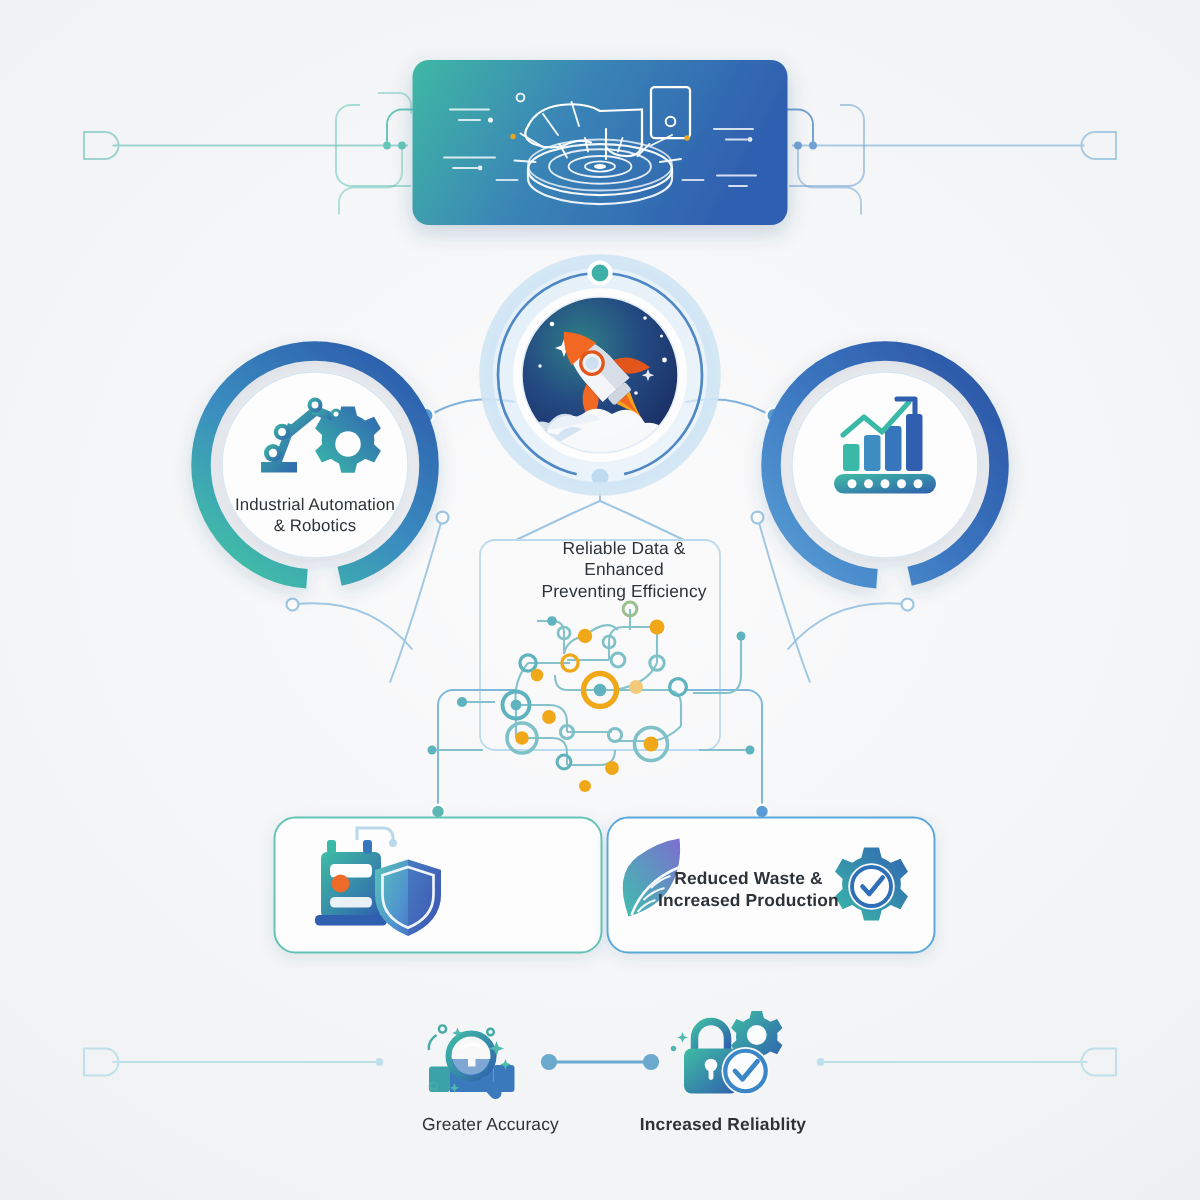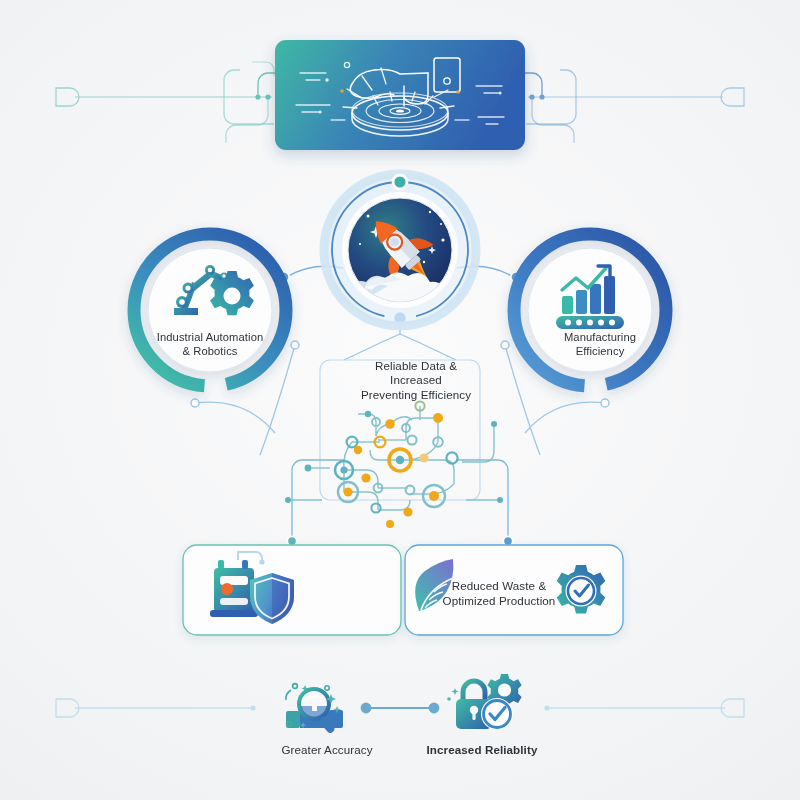--- a/index.html
+++ b/index.html
@@ -16,21 +16,21 @@
   #svgroot { position:absolute; left:0; top:0; width:800px; height:800px; }
 
   
   .lbl { position:absolute; text-align:center; color:#2e3338;
          letter-spacing:.1px; pointer-events:none; }
 
   #lbl-left  { left:126px; top:331px; width:168px; font-size:11.2px; line-height:13.6px; font-weight:400; }
   #lbl-right { left:518px; top:331px; width:164px; font-size:11.2px; line-height:13.6px; font-weight:400; }
   #lbl-hub   { left:320px; top:359px; width:168px; font-size:11.6px; line-height:14.4px; font-weight:500;padding-left:24px; }
   #lbl-box1  { left:272px; top:571px; width:92px;  font-size:11.4px; line-height:14.6px; font-weight:400; }
-  #lbl-box2  { left:432px; top:578px; width:134px; font-size:11.6px; line-height:15px;   font-weight:400; }
+  #lbl-box2  { left:432px; top:578px; width:134px; font-size:11.6px; line-height:15px;   font-weight:700; }
   #lbl-foot1 { left:257px; top:743px; width:140px; font-size:11.6px; font-weight:500; }
   #lbl-foot2 { left:410px; top:743px; width:144px; font-size:11.6px; font-weight:700; }
 </style>
 </head>
 <body>
 
 <div id="stage">
 
 <svg id="svgroot" viewBox="0 0 800 800" xmlns="http://www.w3.org/2000/svg">
   <defs>
@@ -465,34 +465,30 @@
       <circle cx="-34" cy="-9" r="1.8"></circle>
     </g>
   </g>
 </svg>
 
 <div class="lbl" id="lbl-left">
   <span>Industrial Automation</span><br>
   <span>&amp; Robotics</span>
 </div>
 
-<div class="lbl" id="lbl-right">
-  <span>Manufacturing</span><br>
-  <span>Efficiency</span>
-</div>
 
 <div class="lbl" id="lbl-hub">
   <span>Reliable Data &amp;</span><br>
-  <span>Increased</span><br>
+  <span>Enhanced</span><br>
   <span>Preventing Efficiency</span>
 </div>
 
 
 <div class="lbl" id="lbl-box2">
   <span>Reduced Waste &amp;</span><br>
-  <span>Optimized Production</span>
+  <span>Increased Production</span>
 </div>
 
 <div class="lbl" id="lbl-foot1">Greater Accuracy</div>
 
 <div class="lbl" id="lbl-foot2">Increased Reliablity</div>
 
 </div>
 
 </body></html>

